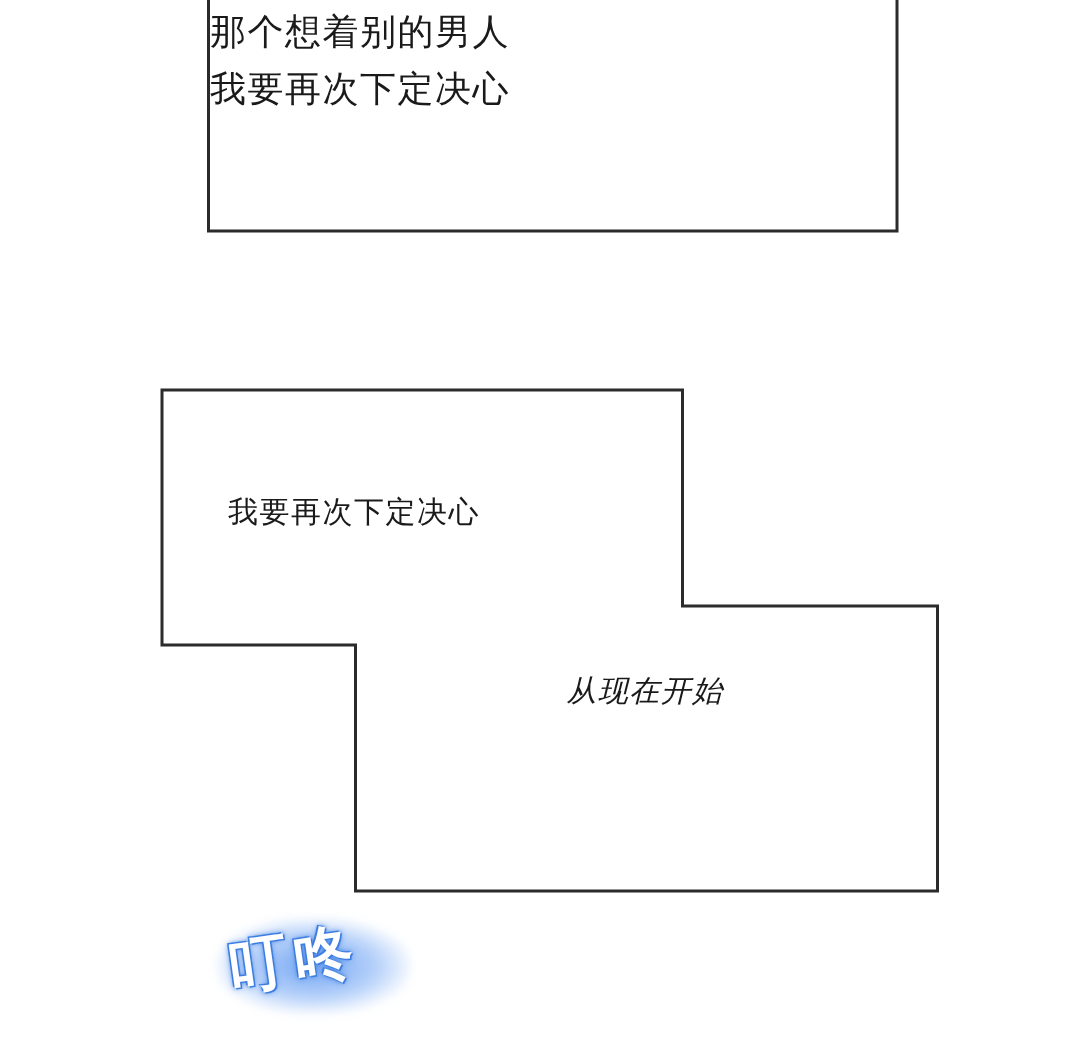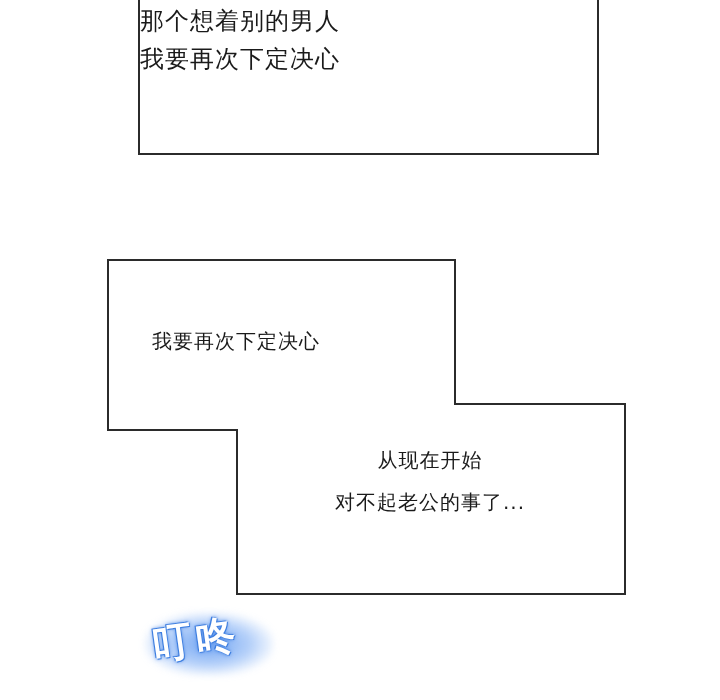--- a/index.html
+++ b/index.html
@@ -53,20 +53,21 @@
     }
     .caption-1 {
       left: 152px;
       top: 320px;
     }
     .caption-2 {
       left: 260px;
       top: 439px;
       width: 340px;
       text-align: center;
+      font-style: italic;
     }
 
     .sfx {
       position: absolute;
       left: 150px;
       top: 612px;
       width: 120px;
       height: 60px;
     }
     .sfx-glow {
@@ -104,19 +105,18 @@
 </div>
 
 <svg class="stepped-panel" width="720" height="700" viewBox="0 0 720 700">
   <polygon points="108,260 455,260 455,404 625,404 625,594 237,594 237,430 108,430" fill="#ffffff" stroke="#2b2b2b" stroke-width="2"></polygon>
 </svg>
 
 <div class="caption caption-1">我要再次下定决心</div>
 
 <div class="caption caption-2">
   <div>从现在开始</div>
-  <div>对不起老公的事了...</div>
 </div>
 
 <div class="sfx">
   <div class="sfx-glow"></div>
   <div class="sfx-text">叮咚</div>
 </div>
 
 </body></html>

